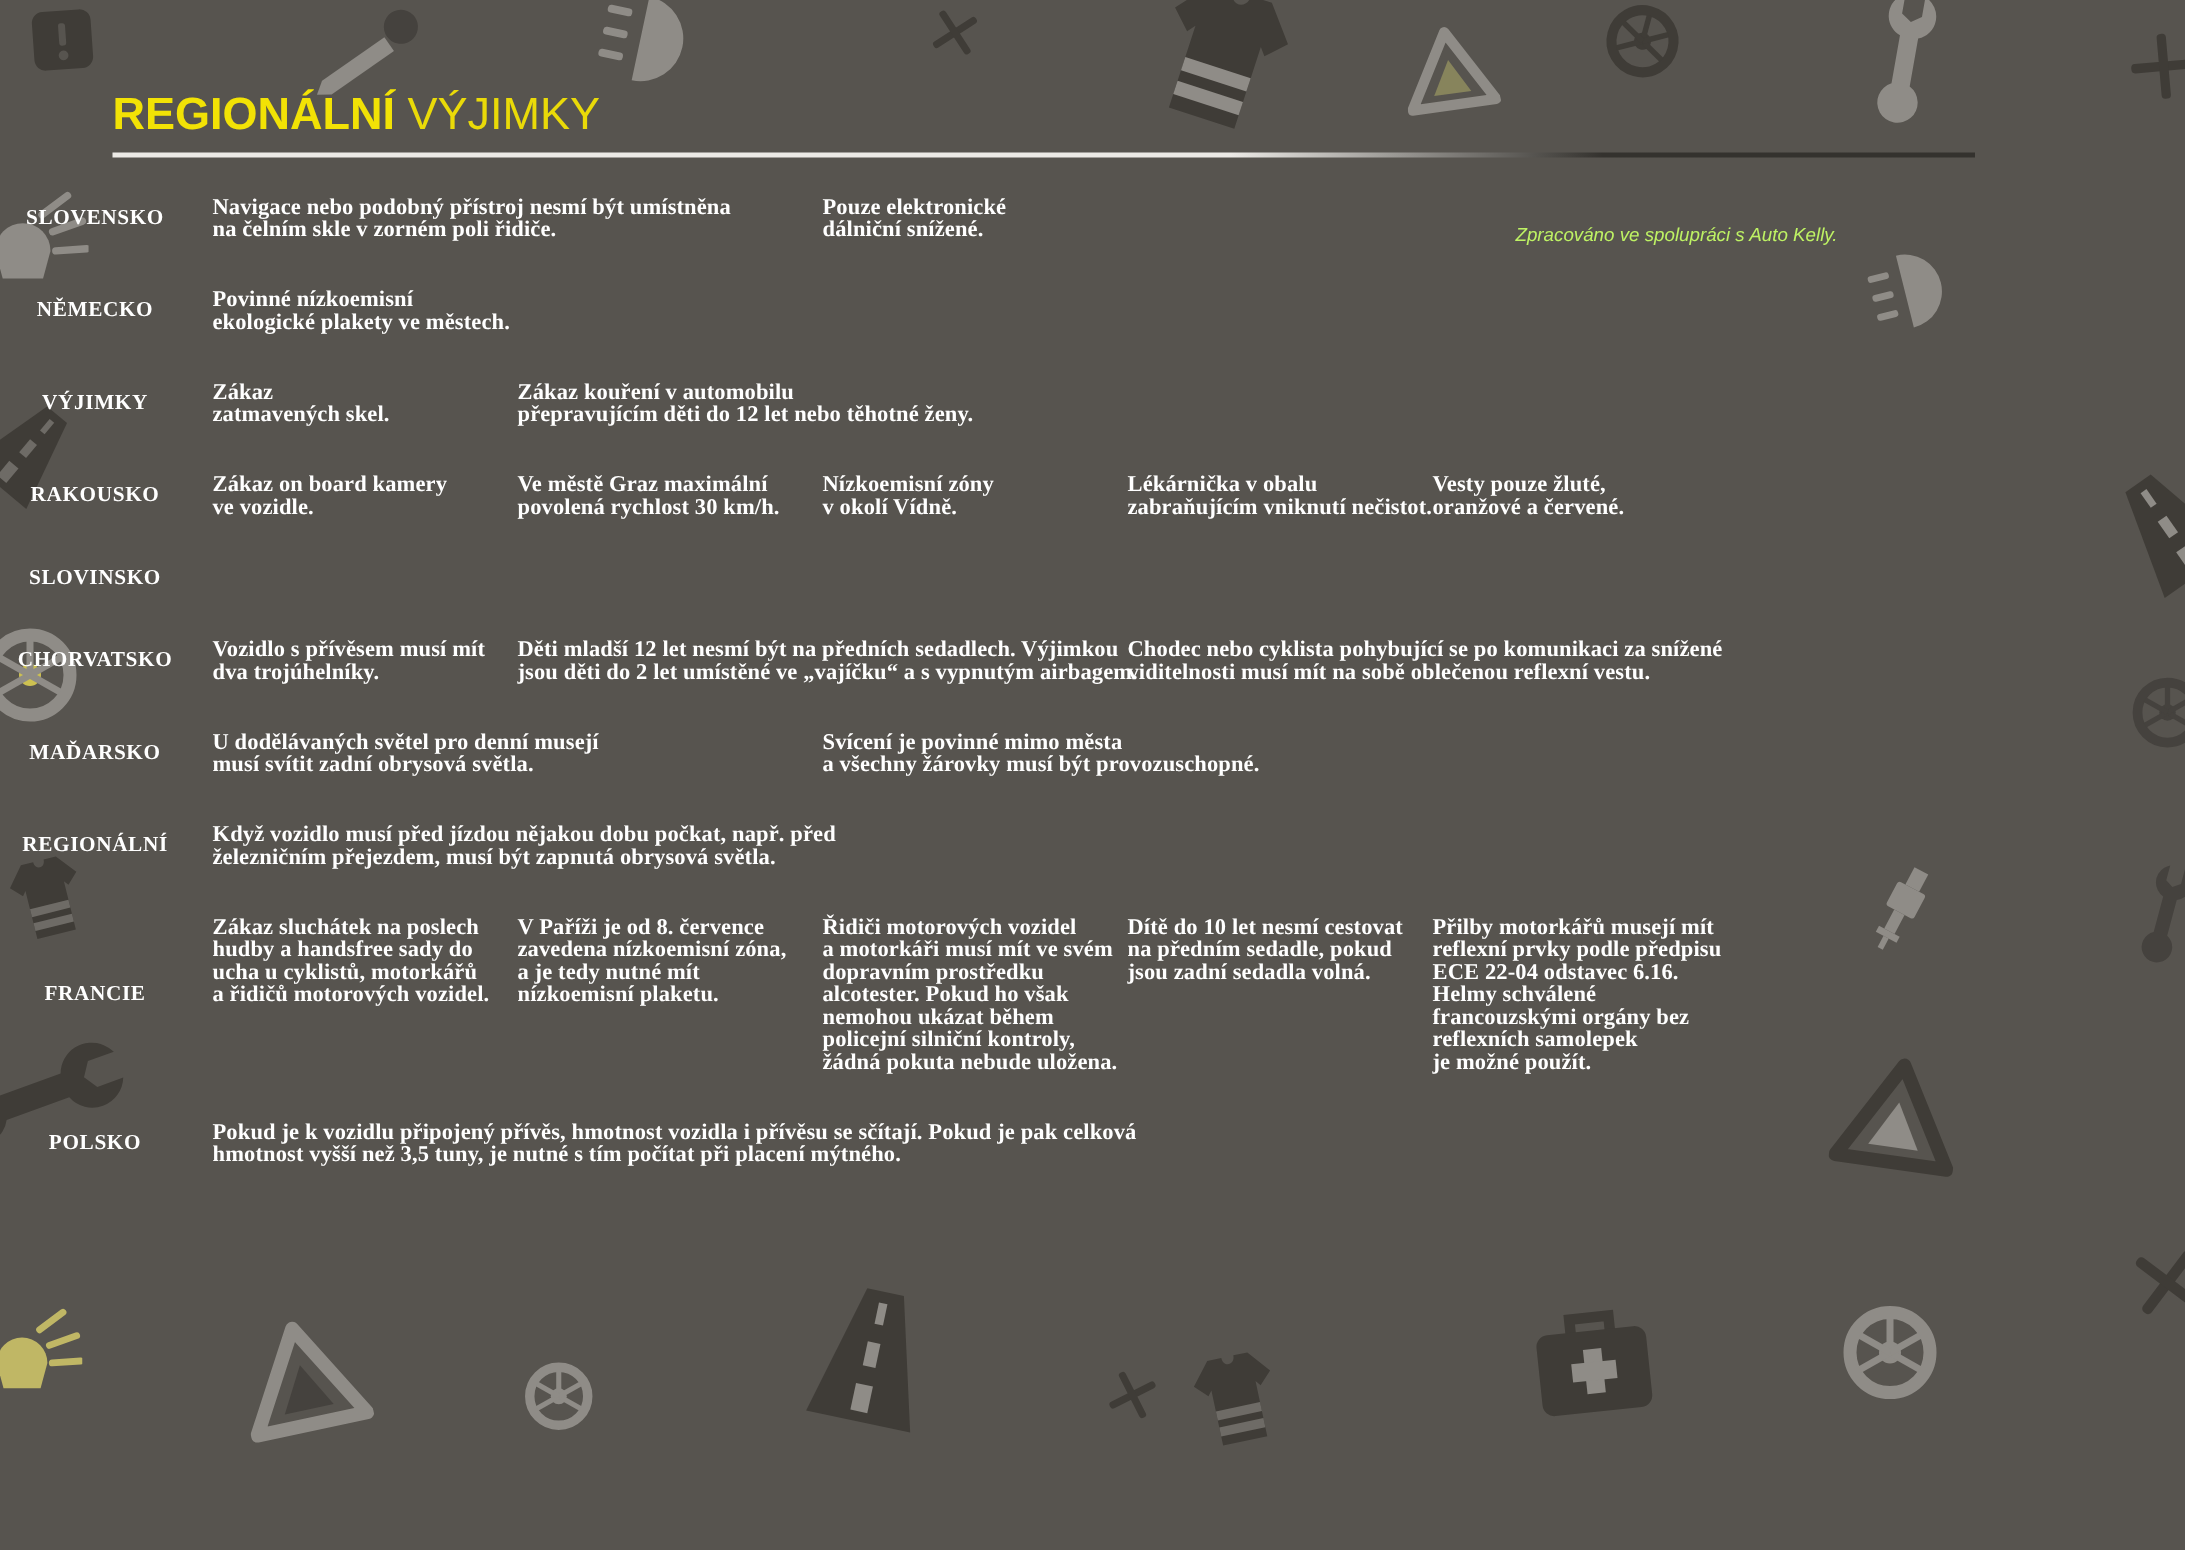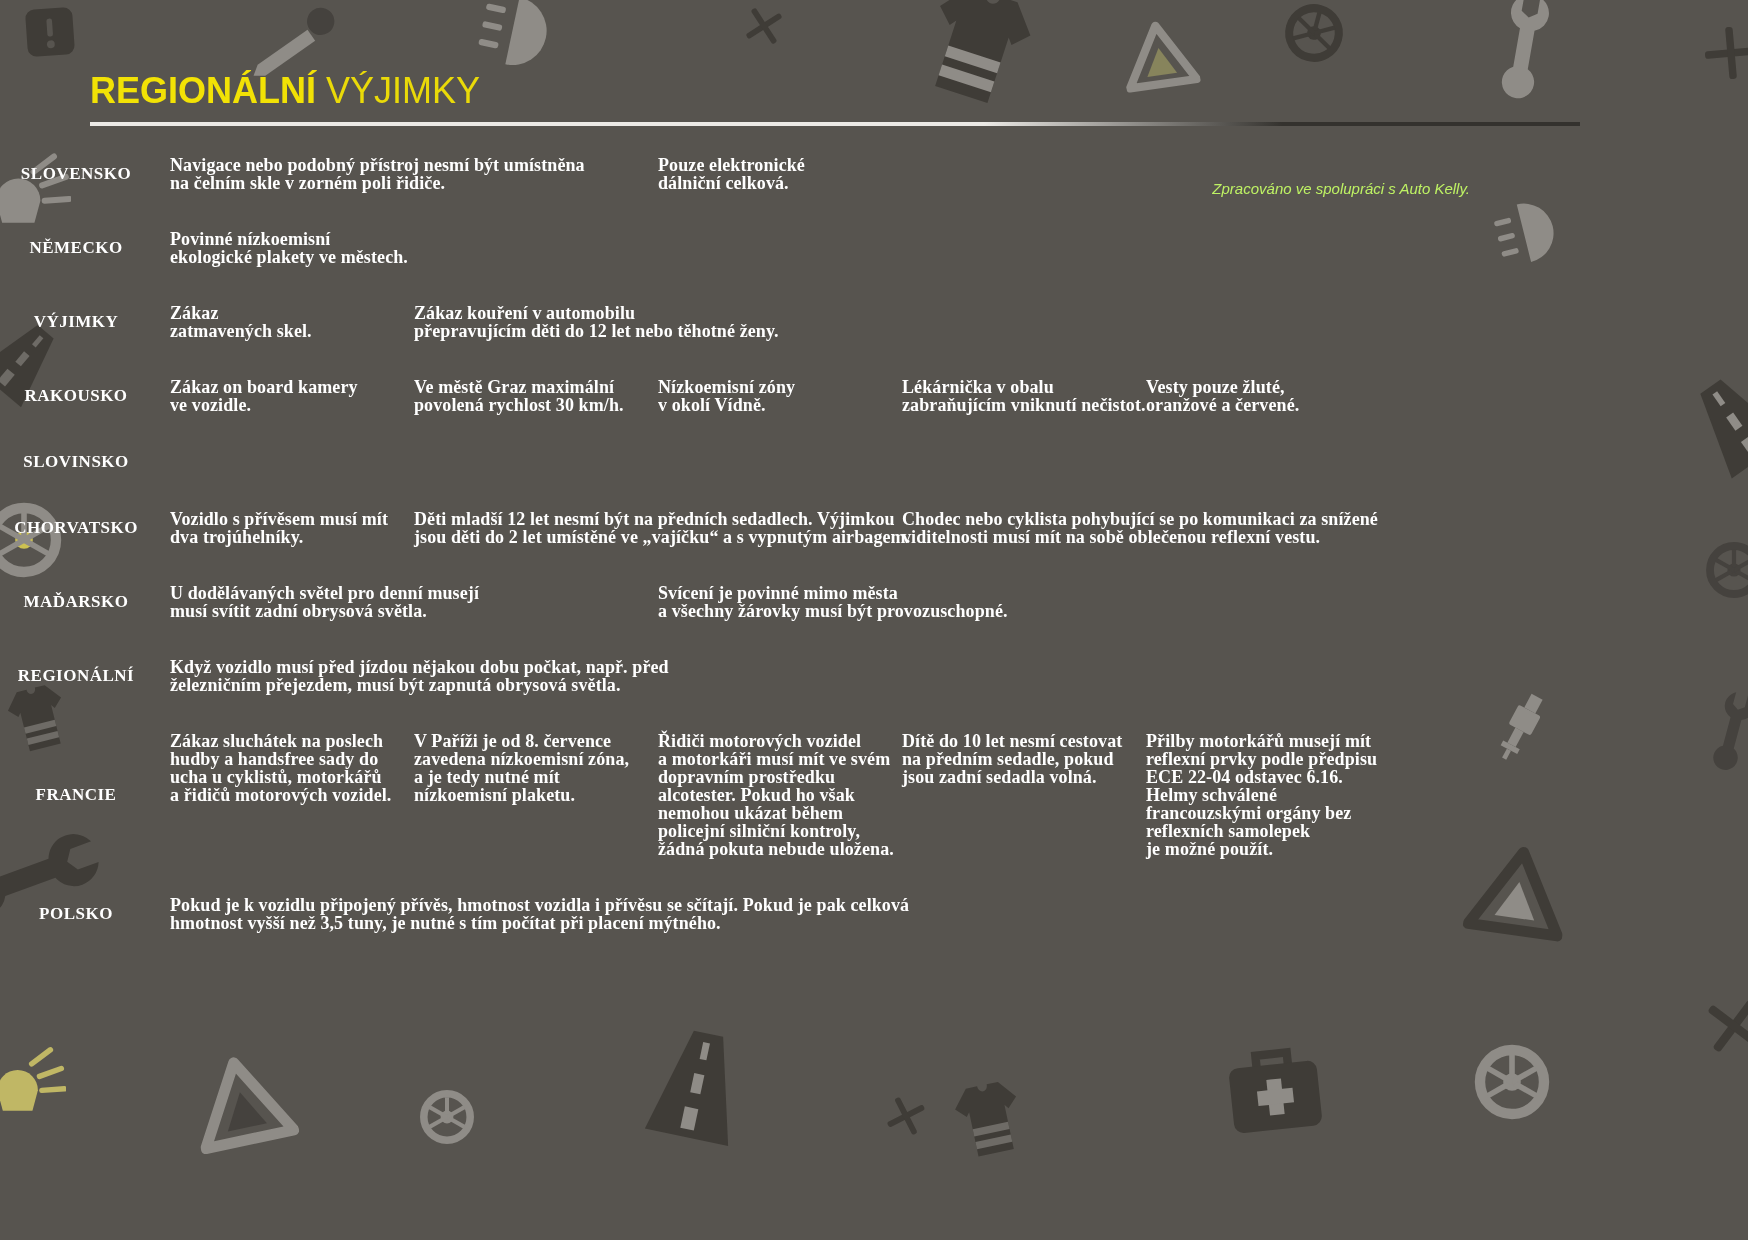--- a/index.html
+++ b/index.html
@@ -293,21 +293,21 @@
   <div class="rule"></div>
 </div>
 
 <div class="rows">
 
   <div class="row">
     <div class="country">SLOVENSKO</div>
     <div class="cell col1 sp2">Navigace nebo podobný přístroj nesmí být umístněna
 na čelním skle v zorném poli řidiče.</div>
     <div class="cell col3 sp2">Pouze elektronické
-dálniční celková.</div>
+dálniční snížené.</div>
   </div>
 
   <div class="row">
     <div class="country">NĚMECKO</div>
     <div class="cell col1 sp2">Povinné nízkoemisní
 ekologické plakety ve městech.</div>
   </div>
 
   <div class="row">
     <div class="country">VÝJIMKY</div>

